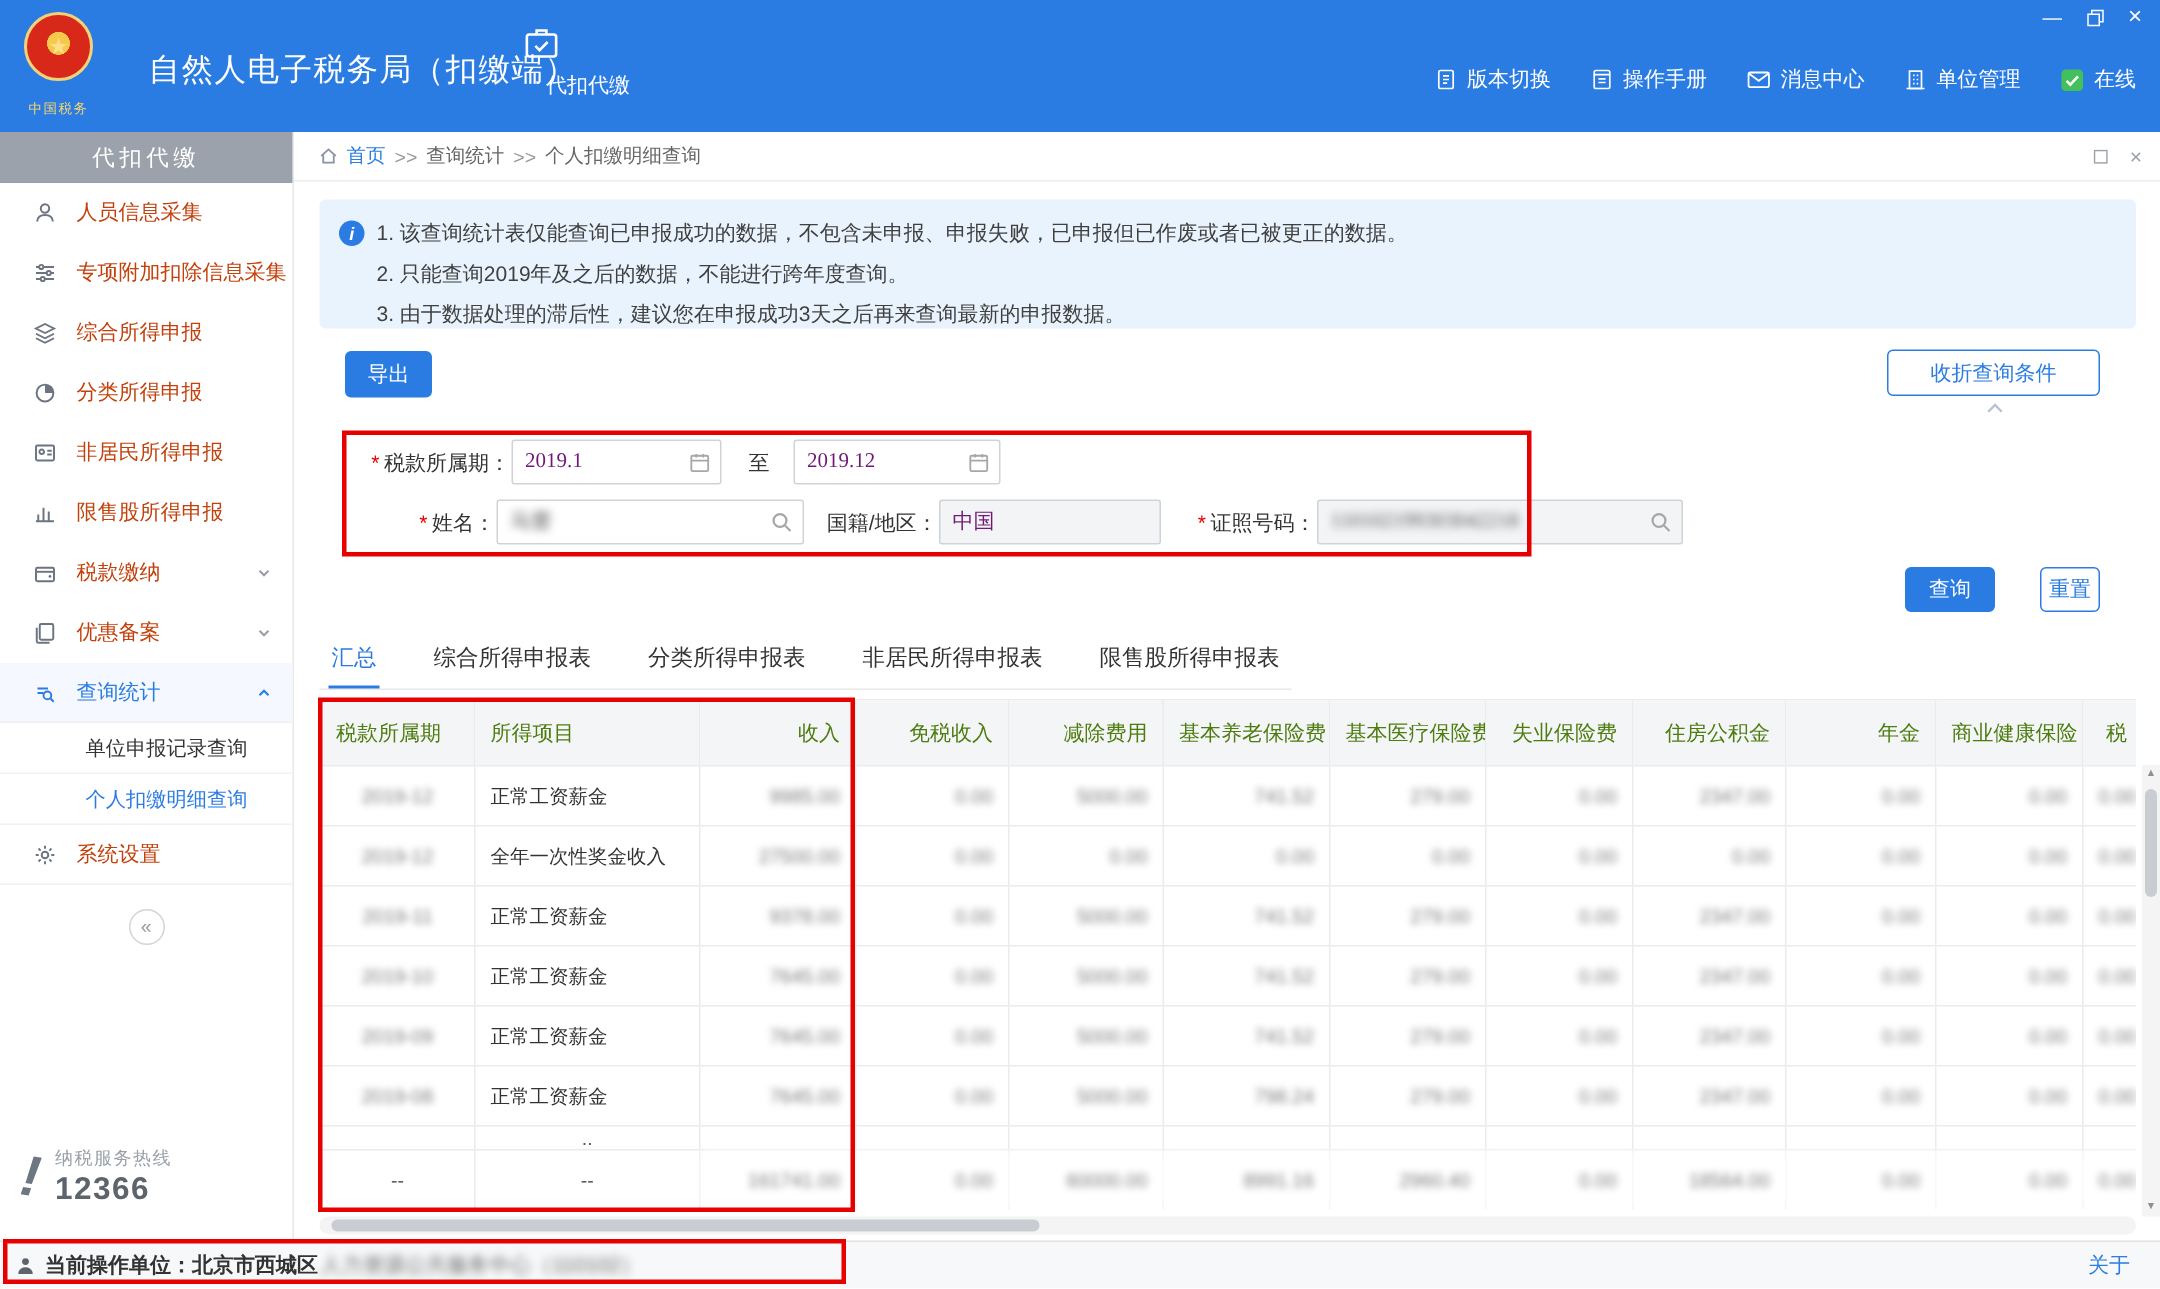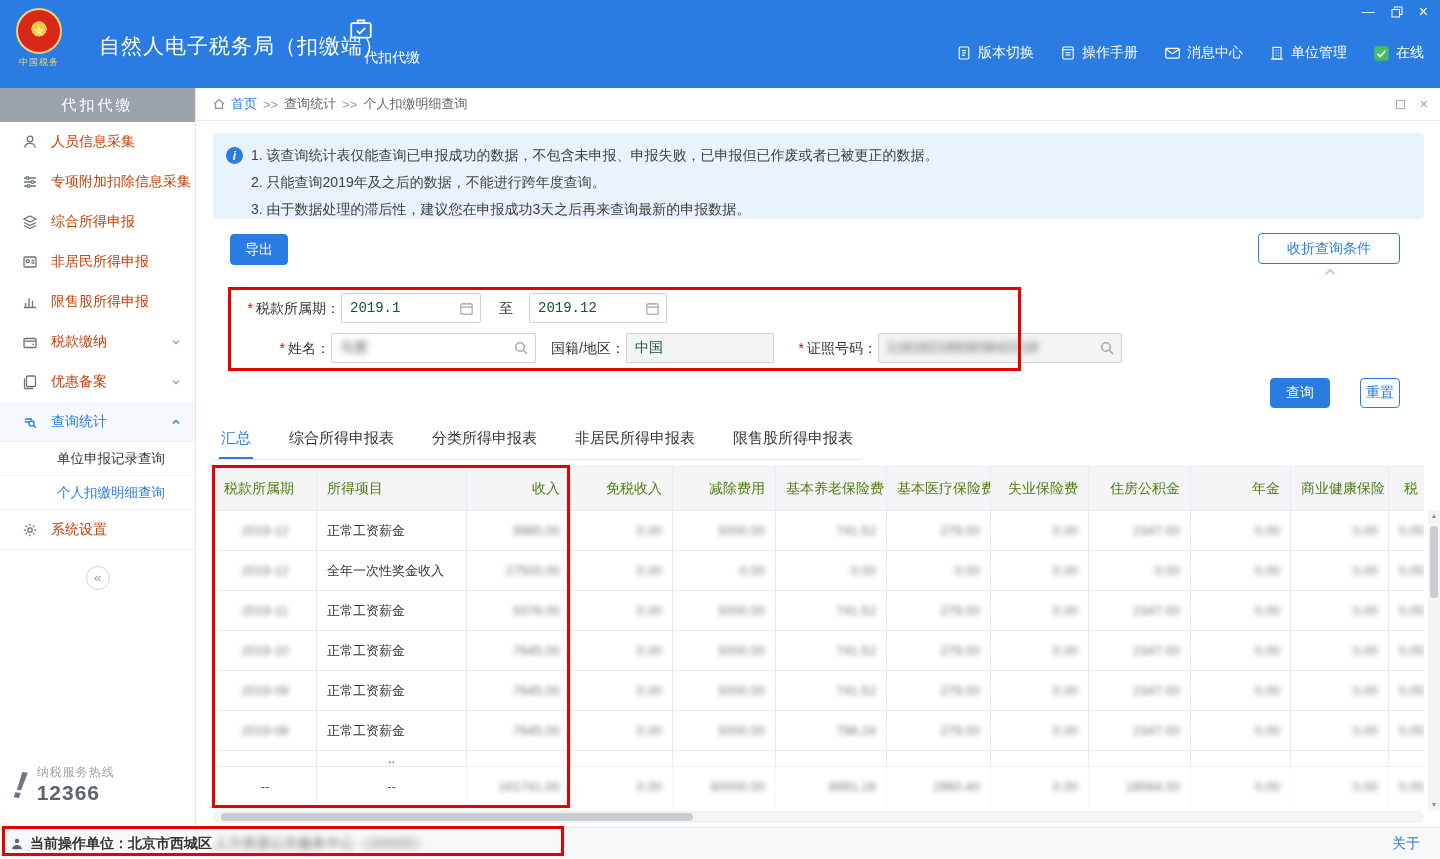--- a/index.html
+++ b/index.html
@@ -10,21 +10,21 @@
   }
   
   .app-header { position:absolute; left:0; top:0; width:1440px; height:88px; background:#2a7ce2; }
   .win-controls { position:absolute; top:5px; right:12px; display:flex; gap:16px; color:#fff; font-size:13px; align-items:center; }
   .win-controls span { cursor:default; line-height:14px; }
   .logo { position:absolute; left:10px; top:8px; width:58px; text-align:center; }
   .logo-circle { width:46px; height:46px; margin:0 auto; border-radius:50%;
     background: radial-gradient(circle at 50% 45%, #f6c94a 0 24%, #d8281a 25% 100%);
     border:2px solid #f3d27a; display:flex; align-items:center; justify-content:center; }
   .logo-star { color:#ffe08a; font-size:15px; }
-  .logo-text { font-size:9px; color:#f8d66d; letter-spacing:1px; margin-top:2px; }
+  .logo-text { font-size:9px; color:#f8d66d; letter-spacing:1px; margin-top:12px; }
   .app-title { position:absolute; left:70px; top:32px; color:#fff; font-size:21px; letter-spacing:1px;margin-left:29px; }
   .module-tab { position:absolute; left:348px; top:16px; width:88px; text-align:center; color:#fff; cursor:pointer; }
   .module-tab .m-icon { display:block; margin:0 auto 6px; }
   .module-tab .m-label { font-size:14px; }
   .header-nav { position:absolute; right:16px; top:44px; display:flex; gap:26px; align-items:center; color:#fff; font-size:14px; }
   .hn-item { display:flex; align-items:center; gap:6px; cursor:pointer; white-space:nowrap; }
   
   .sidebar { position:absolute; left:0; top:88px; width:196px; height:739px; background:#fff; border-right:1px solid #e8e8e8; }
   .sidebar-title { height:34px; background:#9ba2ab; color:#fff; font-size:15px; letter-spacing:3px;
     display:flex; align-items:center; justify-content:center; }
@@ -58,21 +58,21 @@
   .btn { display:inline-flex; align-items:center; justify-content:center; border-radius:4px; font-size:14px; cursor:pointer; }
   .btn-primary { background:#2a7ce2; color:#fff; border:1px solid #2a7ce2; }
   .btn-outline { background:#fff; color:#2a7ce2; border:1px solid #2a7ce2; }
   .export-btn { position:absolute; left:34px; top:113px; width:58px; height:31px; }
   .collapse-query-btn { position:absolute; right:40px; top:112px; width:142px; height:31px; }
   .cq-caret { position:absolute; right:104px; top:147px; }
   
   .f-label { position:absolute; height:30px; line-height:30px; font-size:14px; color:#333; text-align:right; white-space:nowrap; }
   .req { color:#e60000; margin-right:3px; }
   .input { position:absolute; height:30px; border:1px solid #cfd3d7; border-radius:2px; background:#fff; display:flex; align-items:center; padding:0 6px 0 8px; }
-  .input input { border:none; outline:none; background:transparent; flex:1; min-width:0; font-size:14px; color:#14532d; font-family:Liberation Mono, monospace; }
+  .input input { border:none; outline:none; background:transparent; flex:1; min-width:0; font-size:14px; color:#701a75; font-family:Liberation Serif, serif; }
   .input.gray { background:#f3f4f6; }
   .input .tail-icon { margin-left:4px; display:flex; cursor:pointer; }
   .blur-strong input { filter: blur(3px); color:#555; }
   .row1 { top:172px; } .row2 { top:212px; }
   .actions { position:absolute; top:257px; right:0; left:0; height:30px; }
   .query-btn { position:absolute; right:110px; top:0; width:60px; height:30px; }
   .reset-btn { position:absolute; right:40px; top:0; width:40px; height:30px; }
   
   .tabs { position:absolute; left:17px; top:302px; display:inline-flex; gap:34px; border-bottom:1px solid #e8e8e8; padding:0 6px; }
   .tab { font-size:15px; color:#333; padding:6px 2px 9px; cursor:pointer; border-bottom:2px solid transparent; white-space:nowrap; }
@@ -213,20 +213,29 @@
   </div>
   <div class="side-item">
     <span>
         <svg width="16" height="16" viewBox="0 0 16 16" fill="none" stroke="#6b7480" stroke-width="1.3">
           <path d="M8 2l6 3-6 3-6-3z"></path>
           <path d="M2 8.5l6 3 6-3"></path>
           <path d="M2 11.5l6 3 6-3"></path>
         </svg>
       </span>
     <span>综合所得申报</span>
+  </div>
+  <div class="side-item">
+    <span>
+        <svg width="16" height="16" viewBox="0 0 16 16" fill="none" stroke="#6b7480" stroke-width="1.3">
+          <circle cx="8" cy="8" r="5.6"></circle>
+          <path d="M8 8V2.4A5.6 5.6 0 0 1 13.6 8z" fill="#6b7480" stroke="none"></path>
+        </svg>
+      </span>
+    <span>分类所得申报</span>
   </div>
   <div class="side-item">
     <span>
         <svg width="16" height="16" viewBox="0 0 16 16" fill="none" stroke="#6b7480" stroke-width="1.3">
           <rect x="2" y="3" width="12" height="10" rx="1"></rect>
           <circle cx="5.8" cy="7.2" r="1.5"></circle>
           <path d="M9.5 6.5h3M9.5 9h3"></path>
         </svg>
       </span>
     <span>非居民所得申报</span>

